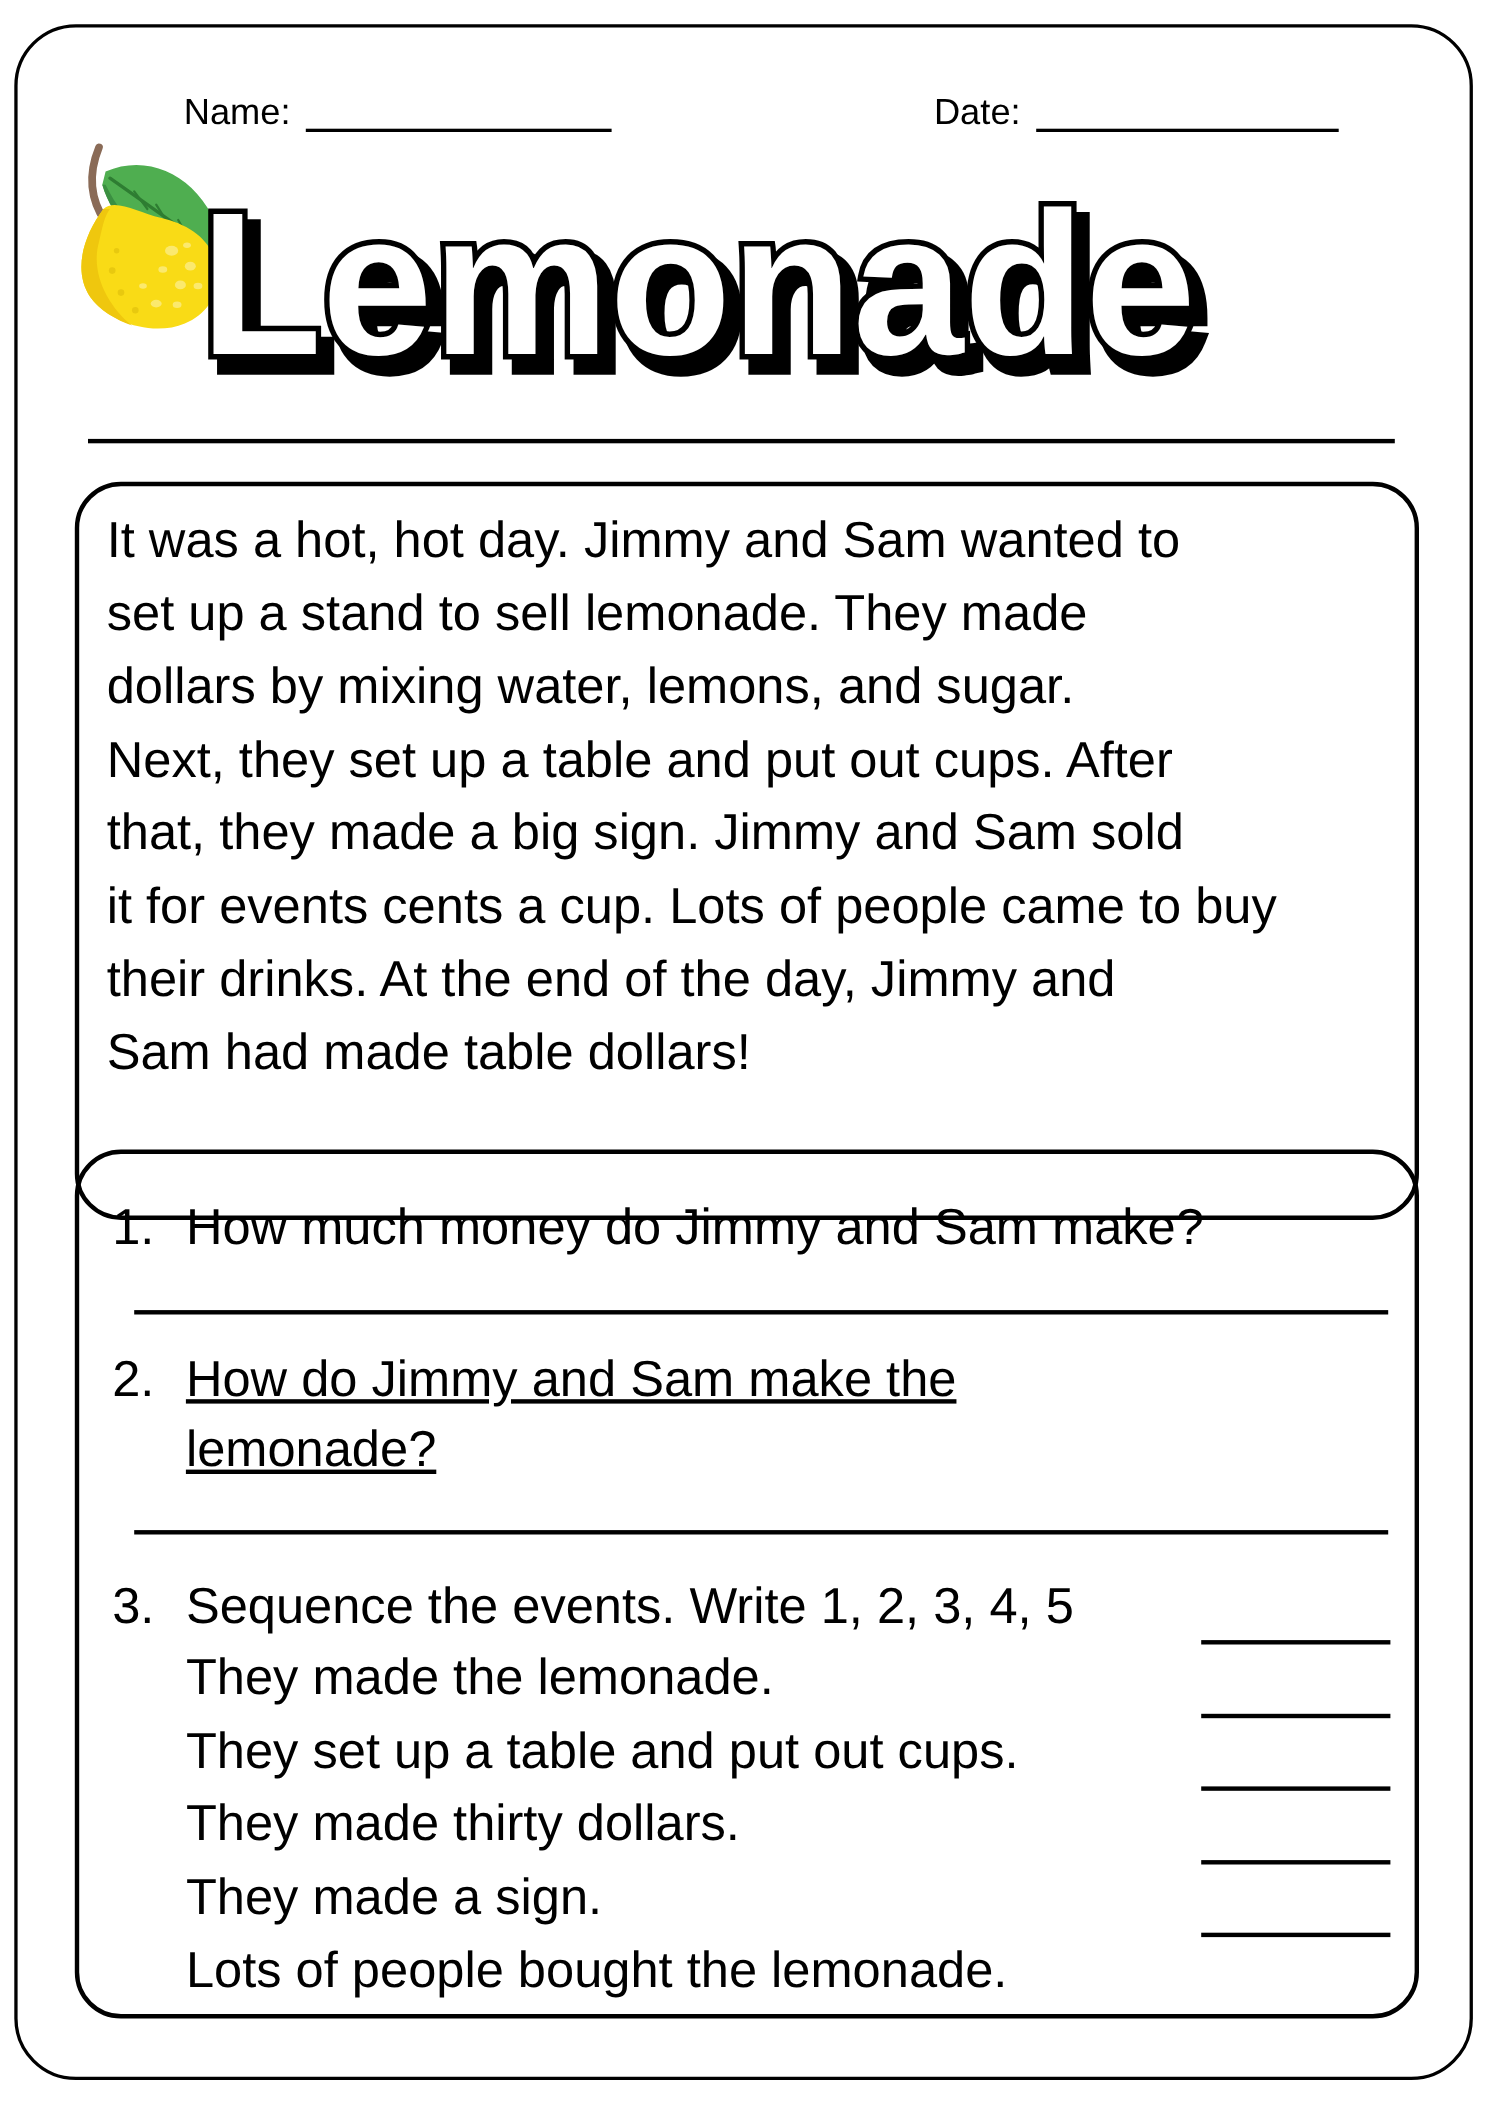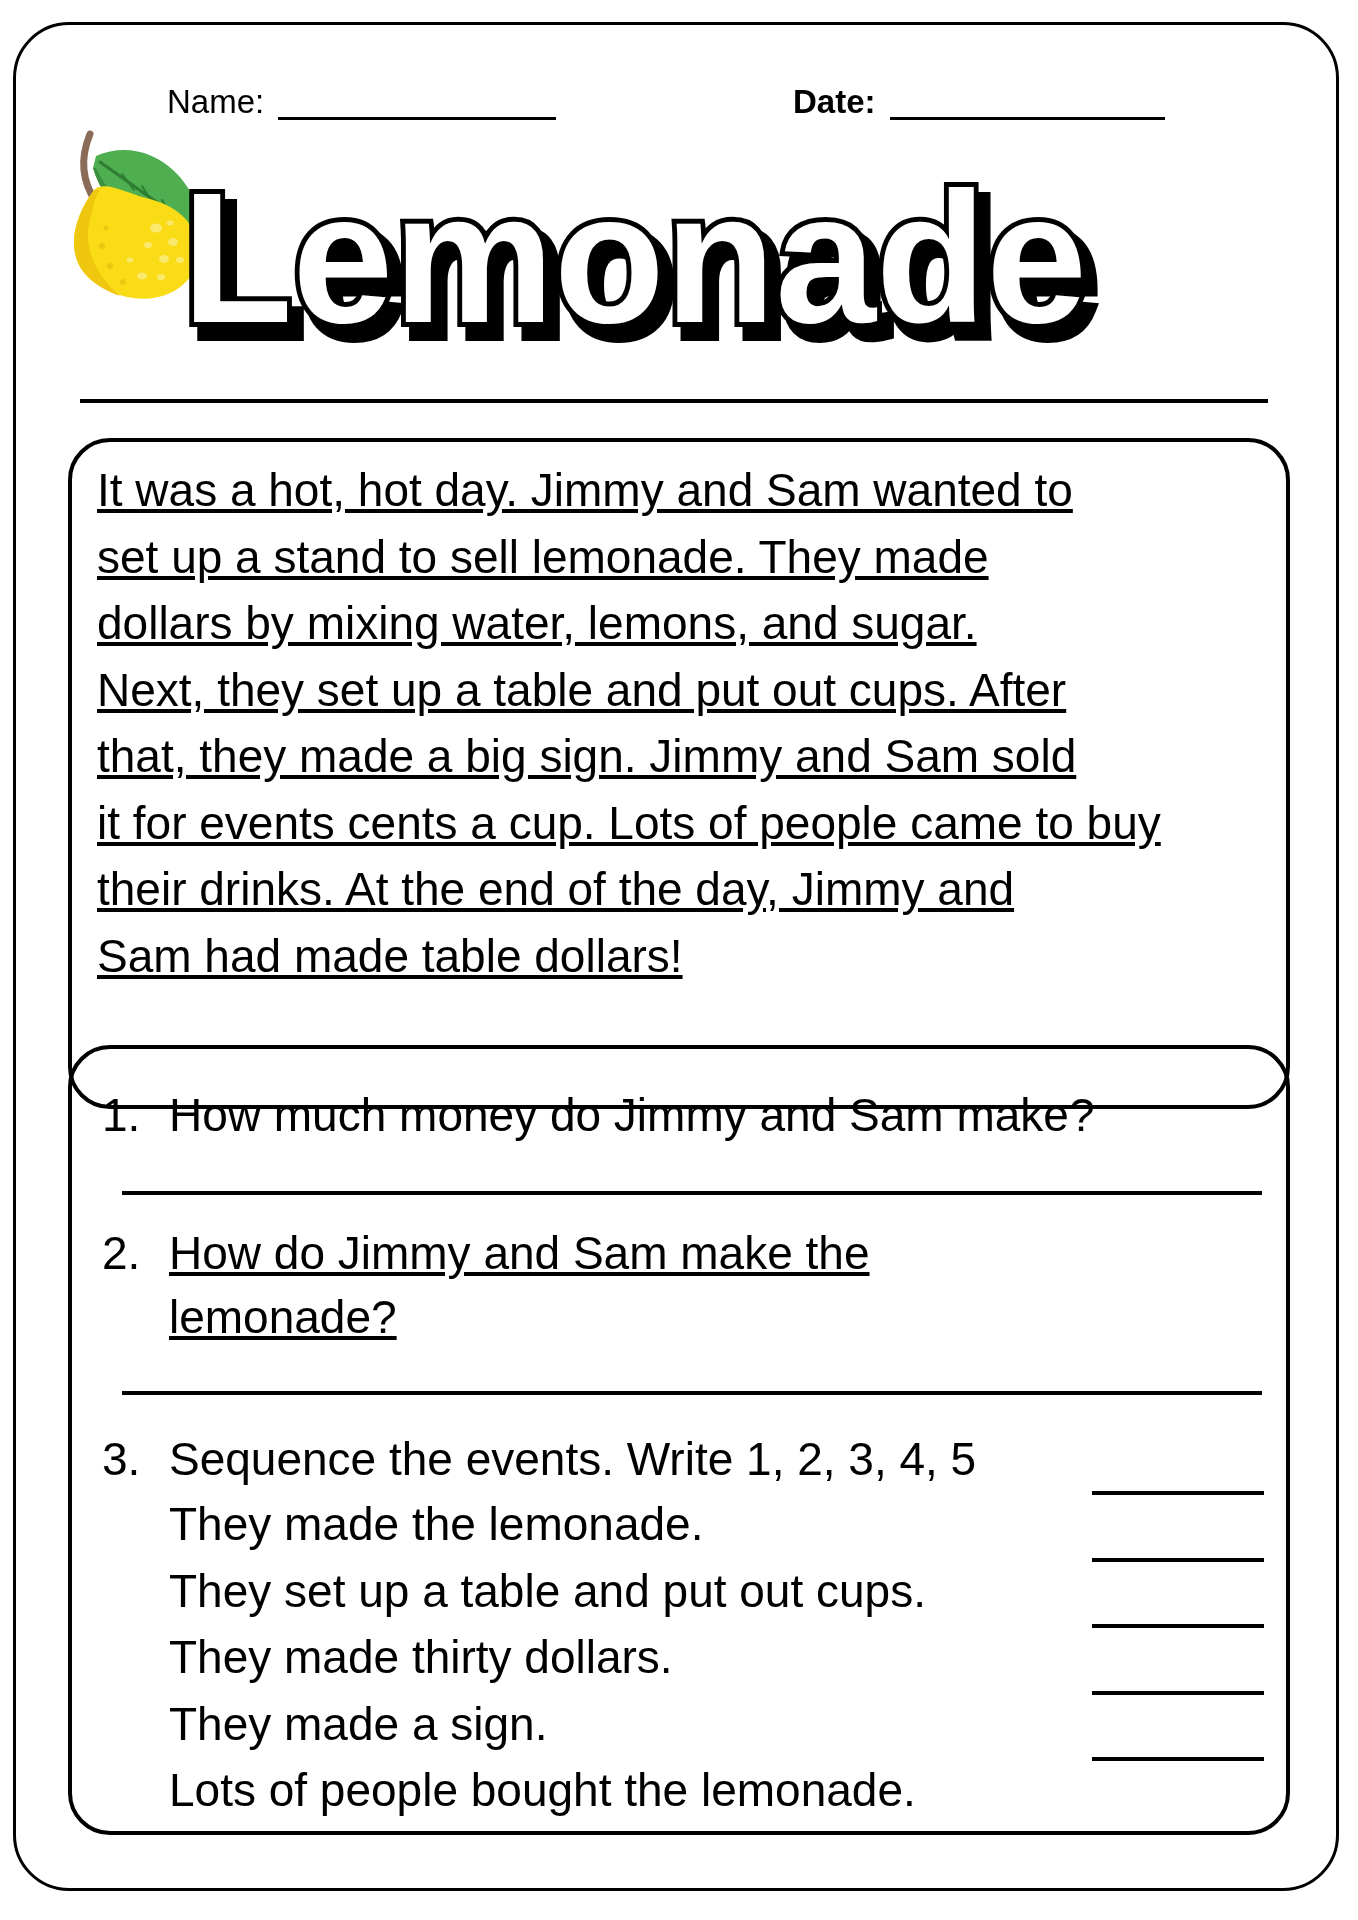--- a/index.html
+++ b/index.html
@@ -7,38 +7,38 @@
     width:1358px;height:1920px;position:relative;background:#ffffff;
     font-family:"Liberation Sans", sans-serif;color:#000;overflow:hidden;
   }
   .page-border{
     position:absolute;left:13px;top:22px;width:1326px;height:1869px;
     border:3px solid #000;border-radius:56px;box-sizing:border-box;
   }
   
   .hdr-group{position:absolute;display:flex;align-items:flex-end;gap:14px;font-size:33px;}
   .hdr-name{left:167px;top:84px;}
-  .hdr-date{left:793px;top:84px;font-weight:bold;}
+  .hdr-date{left:849px;top:84px;}
   .hdr-label{line-height:36px;}
   .write-line{display:inline-block;height:30px;border-bottom:3px solid #000;}
   .hdr-name .write-line{width:278px;}
   .hdr-date .write-line{width:275px;}
   
   .lemon{position:absolute;left:60px;top:128px;width:150px;height:175px;}
   
   .title-svg{position:absolute;left:178px;top:168px;width:930px;height:200px;}
   .title-svg text{font-family:"Liberation Sans",sans-serif;font-weight:bold;font-size:185px;}
   .title-shadow{fill:#000;stroke:#000;stroke-width:14px;}
   .title-main{fill:#fff;stroke:#000;stroke-width:10px;paint-order:stroke fill;}
   
   .divider{position:absolute;left:80px;top:399px;width:1188px;height:4px;background:#000;}
   
   .story-box{
     position:absolute;left:68px;top:438px;width:1222px;height:671px;box-sizing:border-box;
-    border:4px solid #000;border-radius:42px;padding:15px 18px 0 25px;text-decoration:underline;
+    border:4px solid #000;border-radius:42px;padding:15px 18px 0 25px;
   }
   .story-line{font-size:46px;line-height:66.5px;white-space:nowrap;}
   
   .q-box{
     position:absolute;left:68px;top:1045px;width:1222px;height:790px;box-sizing:border-box;
     border:4px solid #000;border-radius:42px;padding:34px 22px 0 30px;font-size:46px;
   }
   .q-row{display:flex;align-items:flex-start;line-height:64px;}
   .q-num{width:67px;flex:0 0 67px;}
   .q-text{flex:1;}

